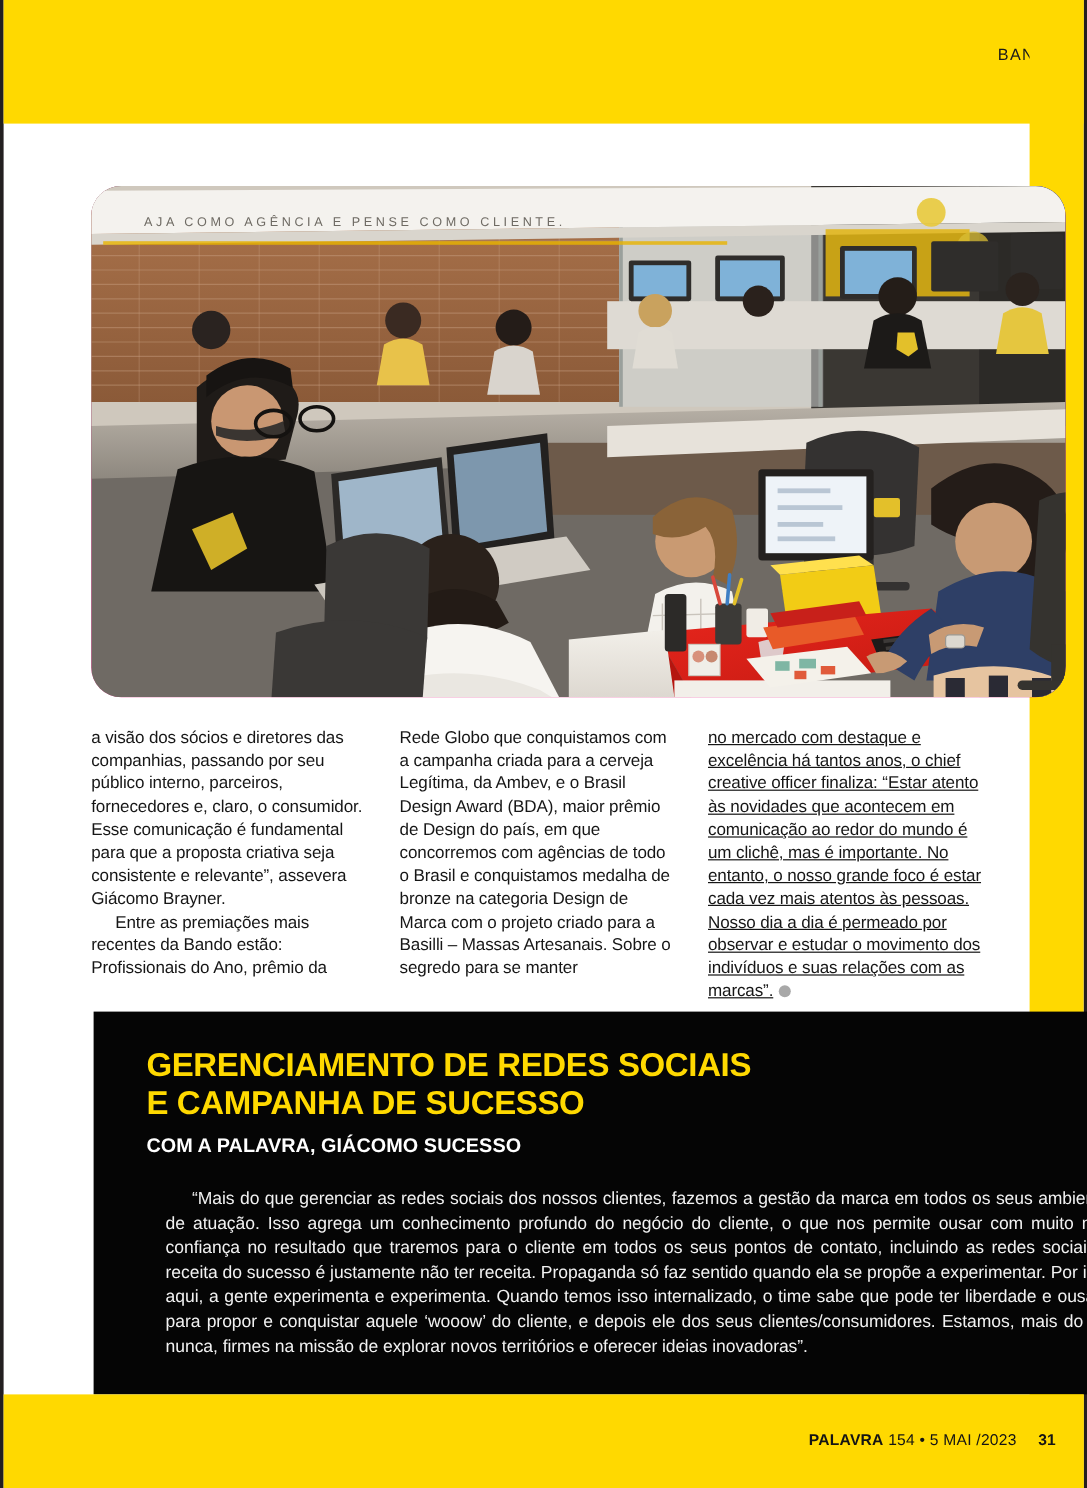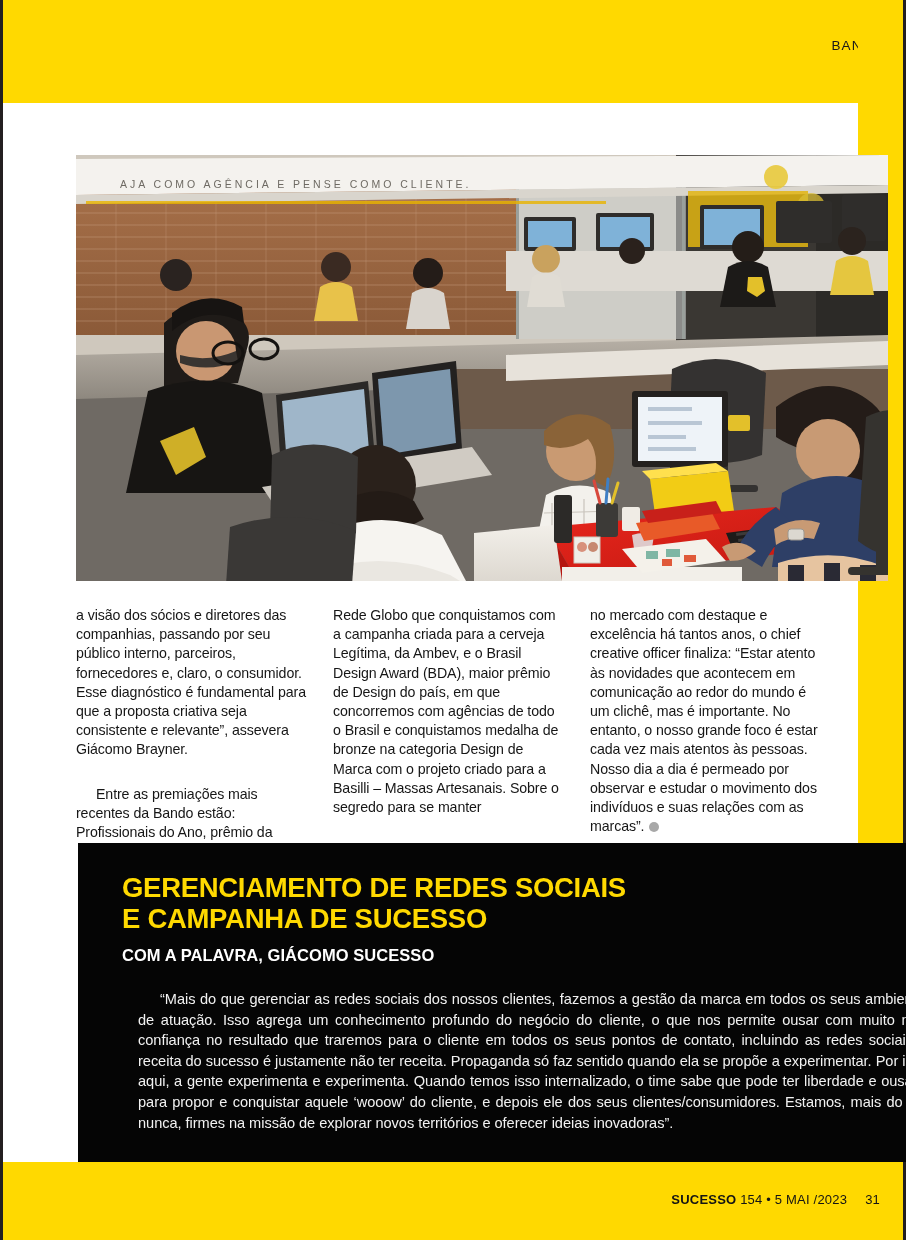--- a/index.html
+++ b/index.html
@@ -64,20 +64,21 @@
 
   
   .photo {
     position: absolute;
     left: 76px;
     top: 155px;
     width: 812px;
     height: 426px;
     overflow: hidden;
     background: #ec4899;
+    border-radius: 25px;
   }
   .photo svg { display: block; }
 
   
   .body-cols {
     position: absolute;
     left: 76px;
     top: 606px;
     width: 748px;
     display: flex;
@@ -85,23 +86,23 @@
   }
   .col {
     width: 232px;
     margin-right: 25px;
     font-size: 14.2px;
     line-height: 19.2px;
     color: #161616;
     letter-spacing: -0.1px;
     font-family: "Liberation Sans", sans-serif;
   }
-  .col:last-child { margin-right: 0; }
+  .col:last-child { margin-right: 0; text-decoration: underline; }
   .col p { margin: 0; }
-  .col p.indent { text-indent: 20px; margin-top: 25px; }
+  .col p.indent { text-indent: 20px; }
 
   .endmark {
     display: inline-block;
     width: 10px;
     height: 10px;
     border-radius: 50%;
     background: #a8a8a8;
     margin-left: 5px;
     vertical-align: baseline;
     position: relative;
@@ -162,21 +163,21 @@
     right: 26px;
     top: 1192px;
     font-size: 13px;
     color: #141414;
     letter-spacing: 0.2px;
     white-space: nowrap;
     font-family: "Liberation Sans", sans-serif;
   }
   .footer-line .brand { font-weight: 700; }
   .footer-line .issue { font-weight: 400; margin-top: 48px; }
-  .footer-line .pageno { font-weight: 400; margin-left: 18px; }
+  .footer-line .pageno { font-weight: 700; margin-left: 18px; }
 </style>
 </head>
 <body>
 
 <div class="page">
 
   <div class="bleed-left"></div>
   <div class="bleed-right"></div>
 
   <div class="header-band">
@@ -421,21 +422,21 @@
         <rect x="772" y="412" width="72" height="8" rx="4"></rect>
       </g>
 
       <rect x="0" y="0" width="812" height="426" fill="none"></rect>
     </svg>
   </div>
 
   <div class="body-cols">
 
     <div class="col">
-      <p>a visão dos sócios e diretores das companhias, passando por seu público interno, parceiros, fornecedores e, claro, o consumidor. Esse diagnóstico é fundamental para que a proposta criativa seja consistente e relevante”, assevera Giácomo Brayner.</p>
+      <p>a visão dos sócios e diretores das companhias, passando por seu público interno, parceiros, fornecedores e, claro, o consumidor. Esse comunicação é fundamental para que a proposta criativa seja consistente e relevante”, assevera Giácomo Brayner.</p>
       <p class="indent">Entre as premiações mais recentes da Bando estão: Profissionais do Ano, prêmio da</p>
     </div>
 
     <div class="col">
       <p>Rede Globo que conquistamos com a campanha criada para a cerveja Legítima, da Ambev, e o Brasil Design Award (BDA), maior prêmio de Design do país, em que concorremos com agências de todo o Brasil e conquistamos medalha de bronze na categoria Design de Marca com o projeto criado para a Basilli – Massas Artesanais. Sobre o segredo para se manter</p>
     </div>
 
     <div class="col">
       <p><span>no mercado com destaque e excelência há tantos anos, o chief creative officer finaliza: “Estar atento às novidades que acontecem em comunicação ao redor do mundo é um clichê, mas é importante. No entanto, o nosso grande foco é estar cada vez mais atentos às pessoas. Nosso dia a dia é permeado por observar e estudar o movimento dos indivíduos e suas relações com as marcas”.</span><span class="endmark"></span></p>
     </div>
@@ -446,16 +447,16 @@
     <h2 class="quote-title">
       <span class="l1">GERENCIAMENTO DE REDES SOCIAIS</span>
       <span class="l2">E CAMPANHA DE SUCESSO</span>
     </h2>
     <div class="quote-sub">COM A PALAVRA, GIÁCOMO SUCESSO</div>
     <p class="quote-body">“Mais do que gerenciar as redes sociais dos nossos clientes, fazemos a gestão da marca em todos os seus ambientes de atuação. Isso agrega um conhecimento profundo do negócio do cliente, o que nos permite ousar com muito mais confiança no resultado que traremos para o cliente em todos os seus pontos de contato, incluindo as redes sociais. A receita do sucesso é justamente não ter receita. Propaganda só faz sentido quando ela se propõe a experimentar. Por isso, aqui, a gente experimenta e experimenta. Quando temos isso internalizado, o time sabe que pode ter liberdade e ousadia para propor e conquistar aquele ‘wooow’ do cliente, e depois ele dos seus clientes/consumidores. Estamos, mais do que nunca, firmes na missão de explorar novos territórios e oferecer ideias inovadoras”.</p>
   </div>
 
   <div class="footer-band"></div>
   <div class="footer-line">
-    <span class="brand">SUCESSO</span><span class="issue"> 154 • 5 MAI /2023</span><span class="pageno">31</span>
+    <span class="brand">PALAVRA</span><span class="issue"> 154 • 5 MAI /2023</span><span class="pageno">31</span>
   </div>
 
 </div>
 
 </body></html>

